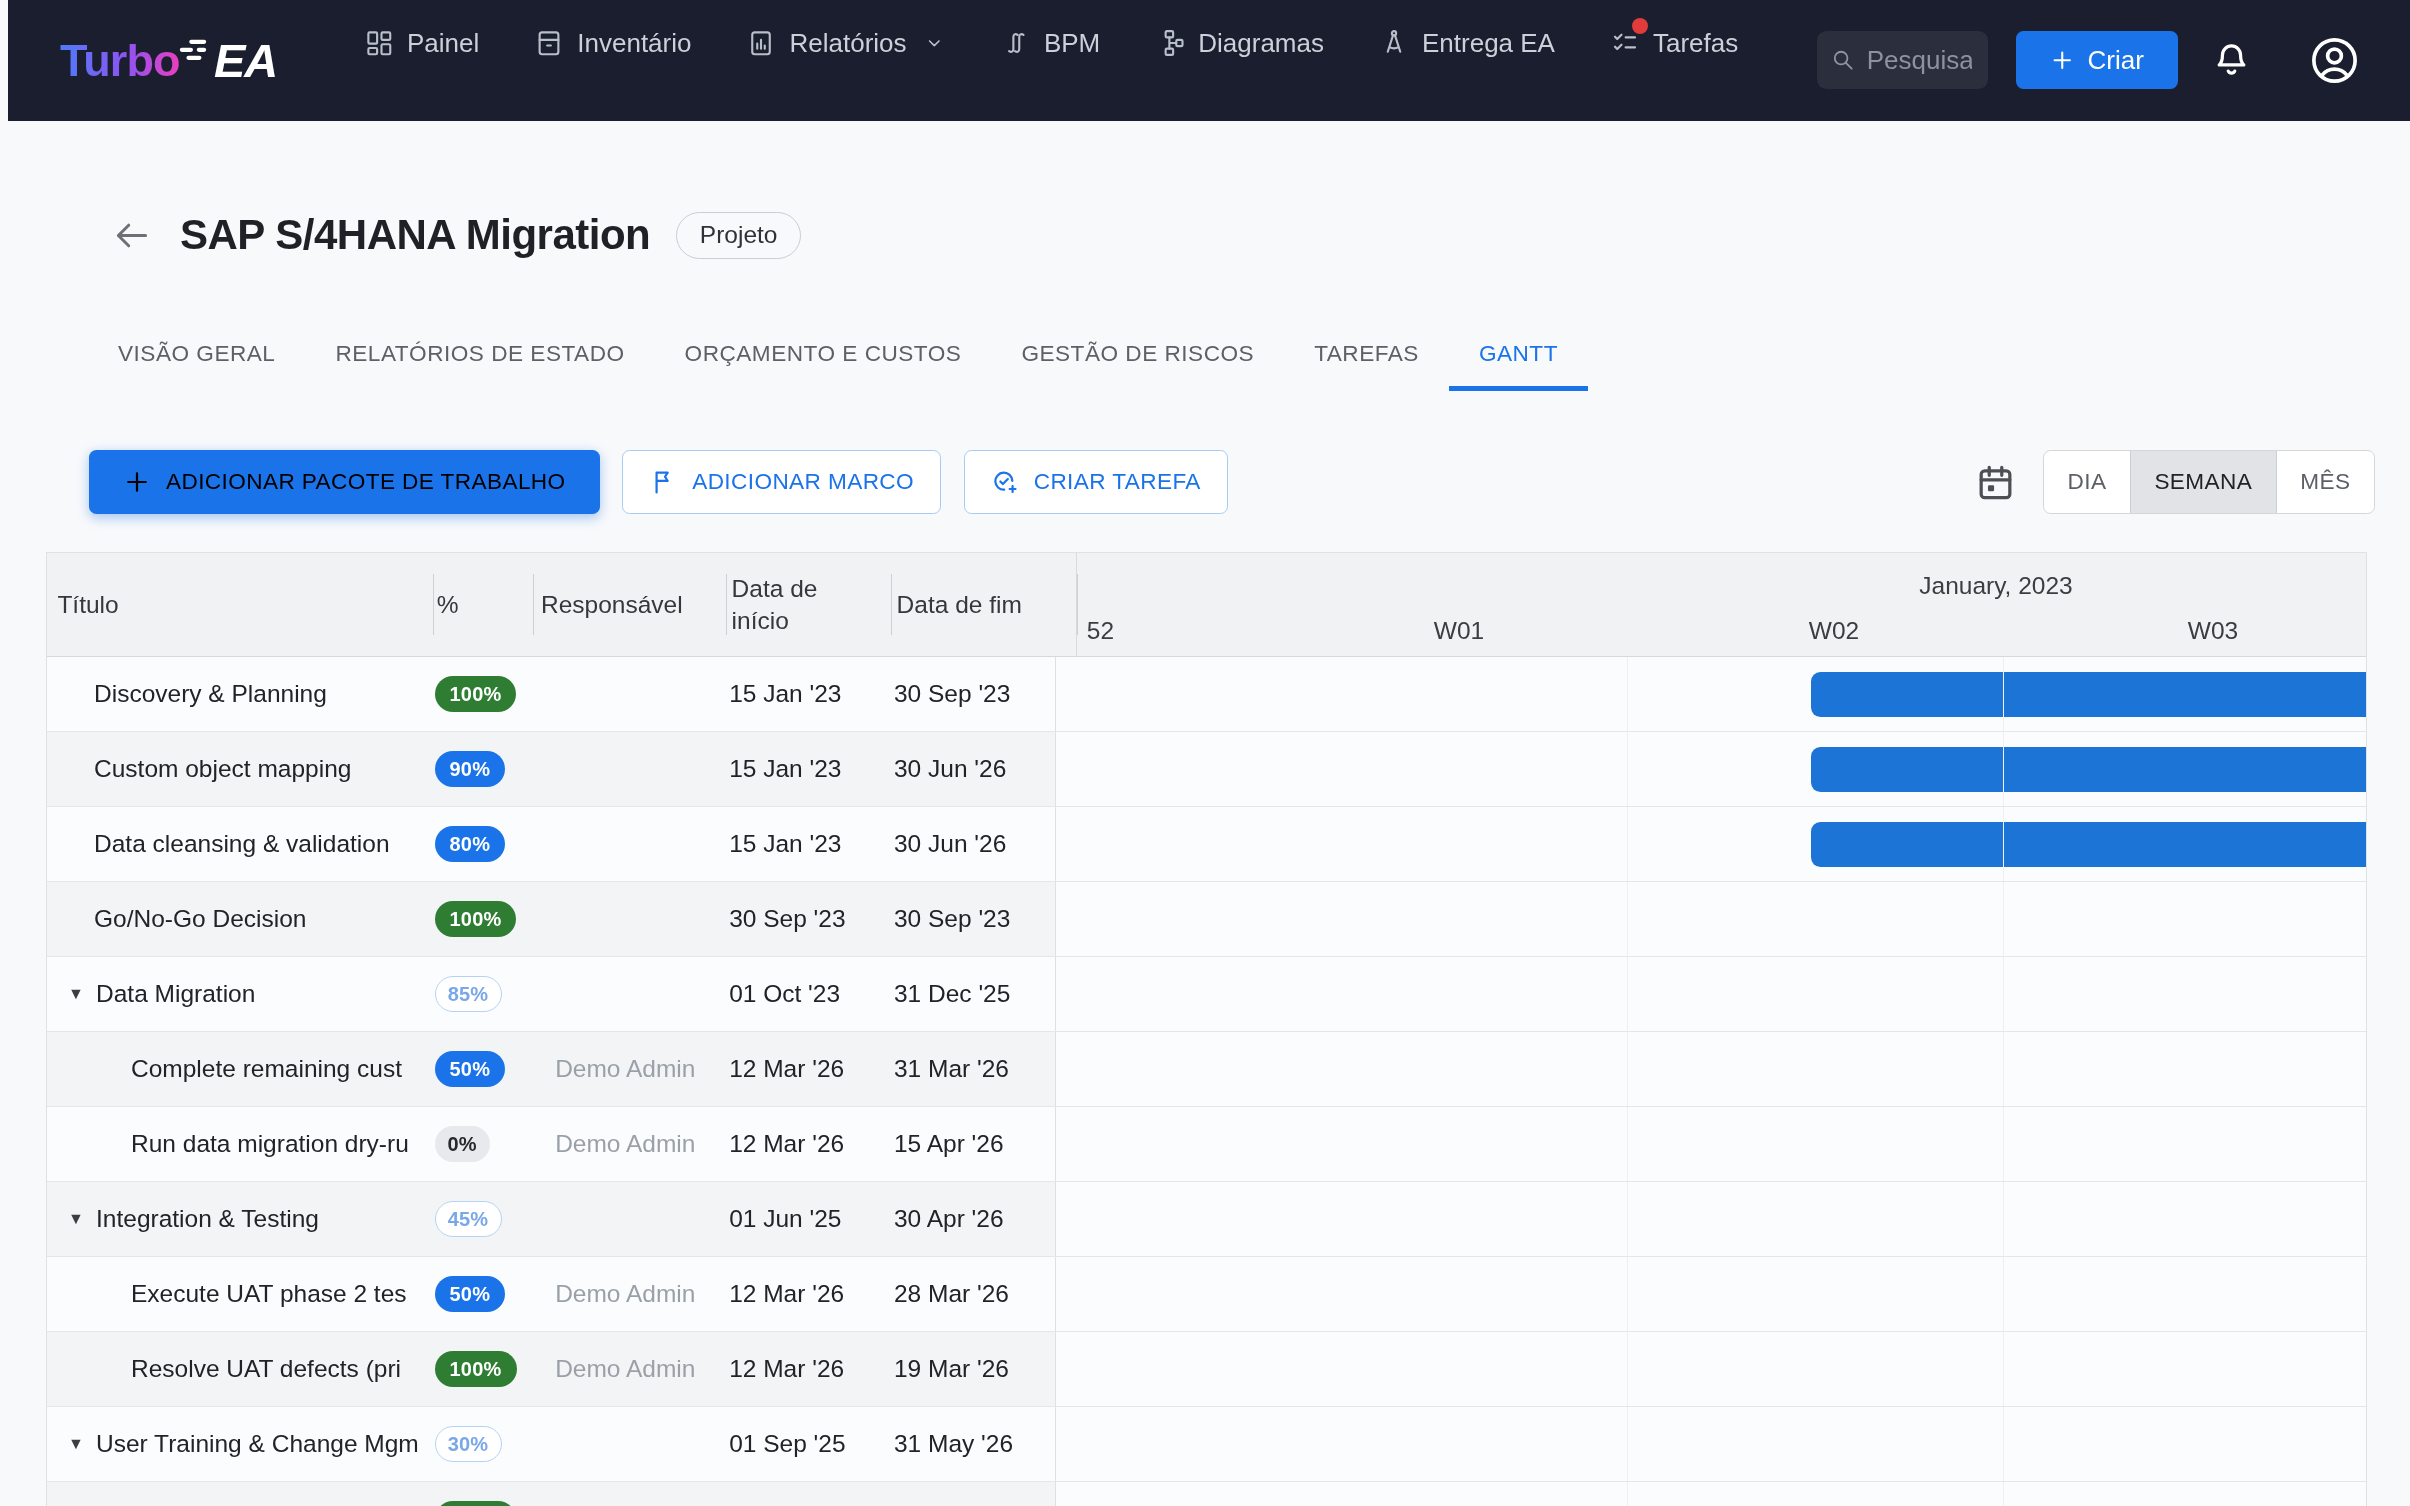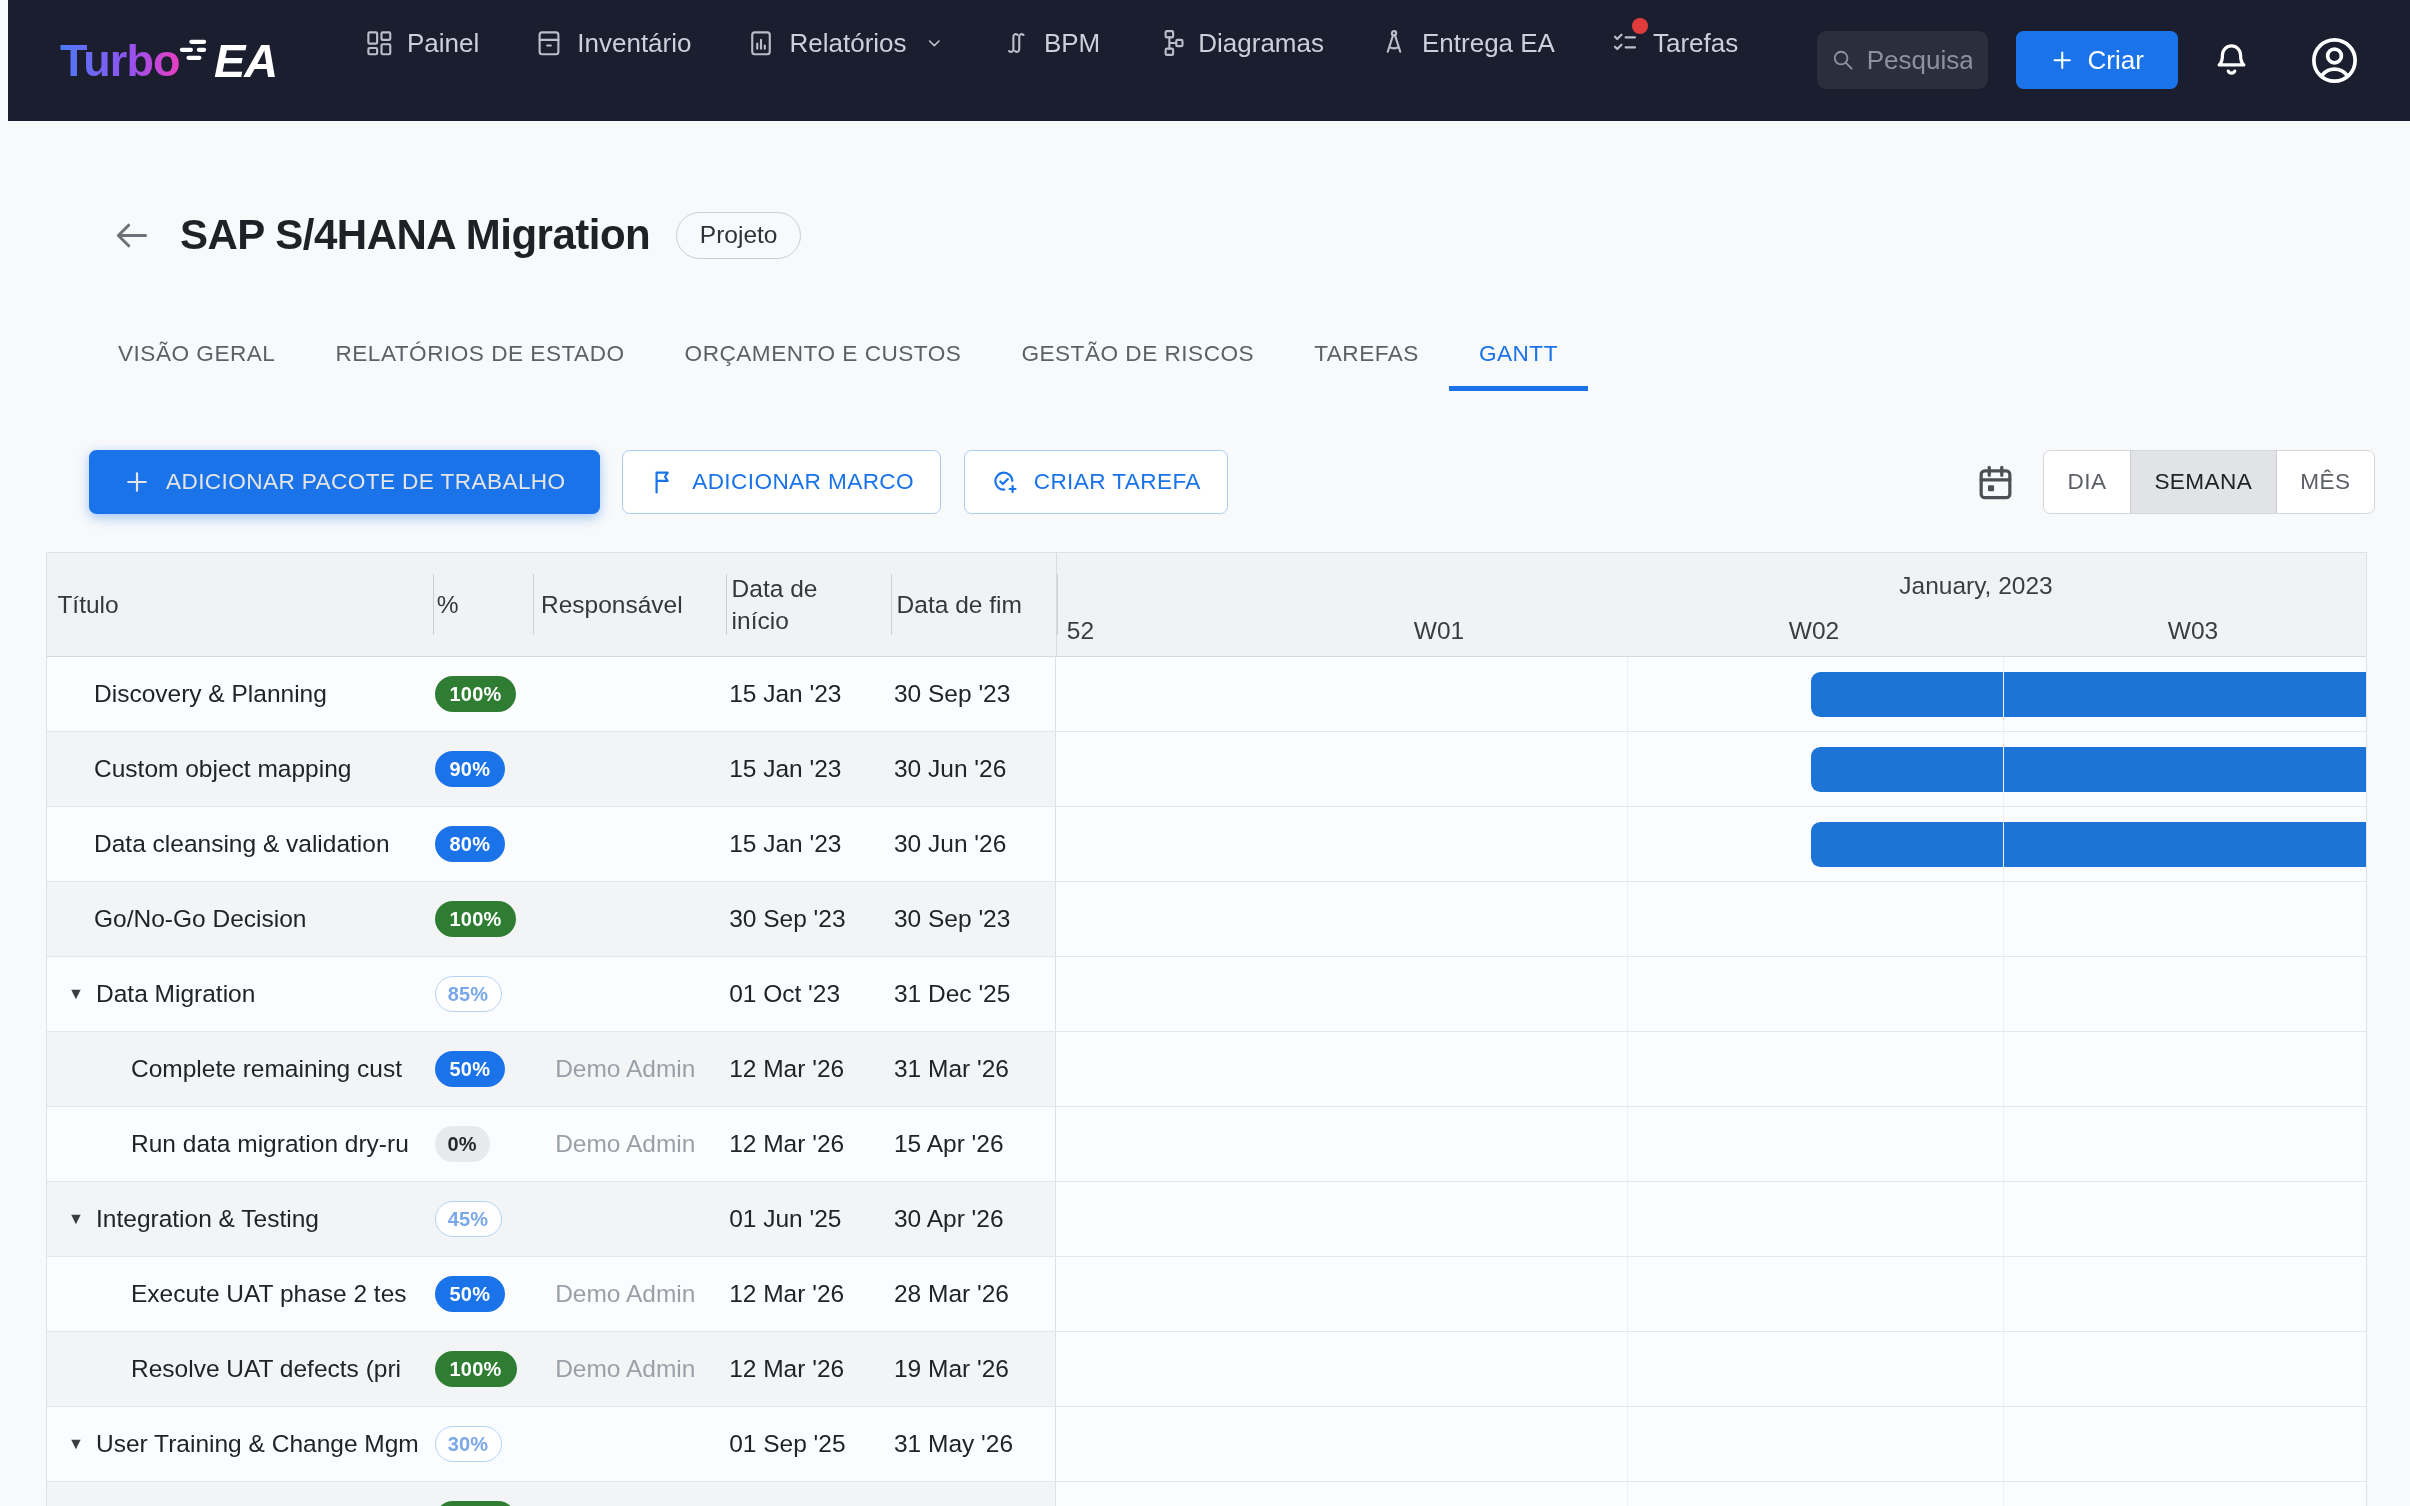--- a/index.html
+++ b/index.html
@@ -51,41 +51,41 @@
   .tab { padding:0 30px; height:68px; display:flex; align-items:center; font-size:22.6px; font-weight:500;
          letter-spacing:0.5px; color:#5d6167; cursor:pointer; position:relative; white-space:nowrap; }
   .tab.active { color:#1a73e8; }
   .tab.active::after { content:""; position:absolute; left:0; right:0; bottom:-2.8px; height:4.7px; background:#1a73e8; }
 
   
   .toolbar { position:absolute; left:89px; top:450px; height:64px; display:flex; gap:22.6px; }
   .btn { height:64px; border-radius:7.5px; font-size:22.6px; font-weight:500; letter-spacing:0.4px; font-family:inherit;
          display:flex; align-items:center; gap:15px; cursor:pointer; white-space:nowrap; }
   .btn .ic { width:28px; height:28px; flex:none; }
-  .btn-primary { background:#1a73e8; color:#e5e5e5; border:none; padding:12px 34px; box-shadow:0 3.8px 11.3px rgba(26,115,232,.38); }
+  .btn-primary { background:#1a73e8; color:#000000; border:none; padding:12px 34px; box-shadow:0 3.8px 11.3px rgba(26,115,232,.38); }
   .btn-outline { background:#fff; color:#1a73e8; border:1.9px solid #a9cbf3; padding:0 26px; }
 
   .gantt-controls { position:absolute; left:1974px; top:450px; height:64px; display:flex; align-items:center; gap:26px; }
   .cal { width:43px; height:43px; color:#4c4f54; cursor:pointer; }
   .segment { display:flex; height:64px; border:1.9px solid #d5d6d8; border-radius:7.5px; background:#fff; overflow:hidden; }
   .seg { display:flex; align-items:center; justify-content:center; padding:0 23.5px; font-size:22.6px; color:#5c6066;
          letter-spacing:0.4px; cursor:pointer; }
   .seg.active { background:#e2e3e6; color:#212327; font-weight:500; border-left:1.9px solid #cdced1; border-right:1.9px solid #cdced1; }
 
   
   .panel { position:absolute; left:46px; top:552px; width:2321px; height:1008px;
            background:#fbfcfe; border:0.9px solid #e0e1e3; }
   .thead { position:relative; height:104px; background:#f1f2f3; border-bottom:0.9px solid #d7d8da; display:flex; }
   .hc { display:flex; align-items:center; font-size:24.5px; color:#34373c; position:relative; }
   .hc + .hc::before { content:""; position:absolute; left:0; top:21px; bottom:21px; width:0.9px; background:#cfd0d3; }
   .h-title { width:386px; padding-left:10.4px; }
   .h-pct   { width:100px; padding-left:3.8px; }
   .h-owner { width:193px; padding-left:8px; }
   .h-start { width:165px; padding:0 28px 0 5.6px; white-space:normal; line-height:1.3; }
-  .h-end   { width:165px; padding-left:5.6px; }
+  .h-end   { width:185px; padding-left:5.6px; }
   .h-gantt { flex:1; border-left:0.9px solid #d9dadc; position:relative; }
   .month-label { position:absolute; top:19px; left:919px; transform:translateX(-50%); font-size:24.5px; color:#3a3d42; white-space:nowrap; }
   .wk { position:absolute; bottom:11px; transform:translateX(-50%); font-size:24.5px; color:#3a3d42; }
 
   .grid-row { display:flex; height:75px; border-bottom:0.9px solid #e5e6e8; }
   .tcells { display:flex; width:1008px; background:#fbfcfe; }
   .tcells.stripe { background:#f3f4f6; }
   .c { display:flex; align-items:center; font-size:24.5px; color:#212327; white-space:nowrap; overflow:hidden; }
   .c-title { width:386px; padding-left:47px; }
   .c-title.group { padding-left:21px; }

